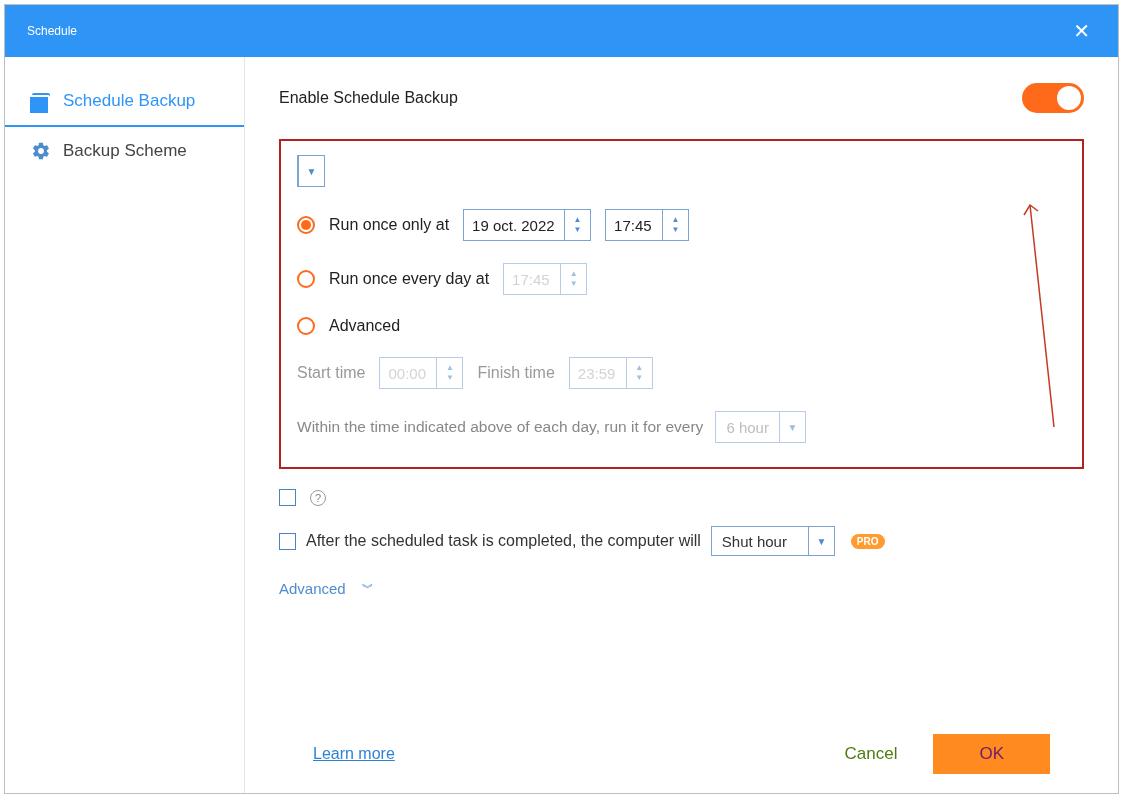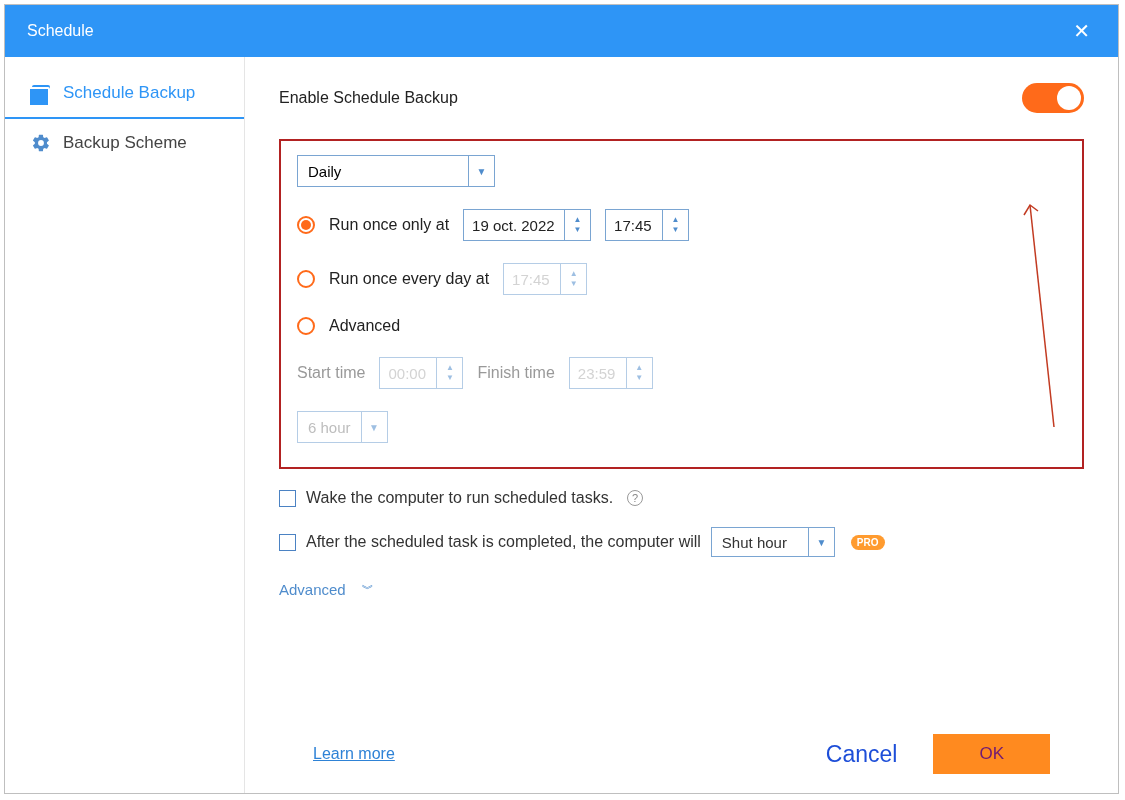--- a/index.html
+++ b/index.html
@@ -8,28 +8,28 @@
   .dialog {
     width: 1115px; height: 790px; margin: 4px; border: 1px solid #bfbfbf;
     display: flex; flex-direction: column; background: #fff;
   }
 
   
   .titlebar {
     height: 52px; background: #2e95f6; display: flex; align-items: center;
     justify-content: space-between; padding: 0 22px; color: #fff;
   }
-  .titlebar .title { font-size: 16px; }
+  .titlebar .title { font-size: 12px; }
   .close-x { font-size: 20px; cursor: pointer; padding: 6px; }
 
   
   .body { flex: 1; display: flex; }
 
   .sidebar {
-    width: 240px; border-right: 1px solid #e5e5e5; padding-top: 12px;
+    width: 240px; border-right: 1px solid #e5e5e5; padding-top: 20px;
   }
   .nav-item {
     display: flex; align-items: center; gap: 12px; padding: 14px 26px;
     font-size: 17px; color: #444; cursor: pointer;
   }
   .nav-item.active { color: #2e95f6; border-bottom: 2px solid #2e95f6; }
   .nav-item .icn { width: 20px; height: 20px; display: flex; align-items: center; justify-content: center; }
   .ico-calendar {
     width: 18px; height: 16px; background: #2e95f6; border-radius: 2px; position: relative;
   }
@@ -127,21 +127,21 @@
   }
   .chev-dbl { font-size: 12px; color: #4f8ccc; }
 
   
   .footer {
     height: 78px; border-top: 0; padding: 0 34px;
     display: flex; align-items: center; justify-content: space-between;
   }
   .learn-more { color: #2e82d6; font-size: 16px; text-decoration: underline; cursor: pointer; }
   .footer-right { display: flex; align-items: center; gap: 26px; }
-  .btn-cancel { font-size: 23px; color: #1d4ed8; cursor: pointer; padding: 8px 10px; }
+  .btn-cancel { font-size: 17px; color: #4d7c0f; cursor: pointer; padding: 8px 10px; }
   .btn-ok {
     background: #ff8a1f; color: #701a75; font-size: 17px;
     padding: 10px 46px; cursor: pointer; border: none;
   }
 </style>
 </head>
 <body>
 
 <div class="dialog">
 
@@ -177,21 +177,20 @@
       </svg>
 
       <div class="enable-row">
         <span>Enable Schedule Backup</span>
         <div class="toggle"></div>
       </div>
 
       <div class="annot-box">
 
         <div class="dropdown">
-          <div class="dd-val">Daily</div>
           <div class="dd-btn">▼</div>
         </div>
 
         
         <div class="opt-row">
           <div class="radio checked">
               <div class="dot"></div>
             </div>
           <span>Run once only at</span>
           <div class="date-spin">
@@ -242,31 +241,31 @@
           <div class="spin disabled">
             <input value="23:59" style="">
             <div class="sp-btns">
                 <span>▲</span>
                 <span>▼</span>
               </div>
           </div>
         </div>
 
         <div class="within-row">
+          <span>Within the time indicated above of each day, run it for every</span>
           <div class="dropdown small disabled">
             <div class="dd-val">6 hour</div>
             <div class="dd-btn">▼</div>
           </div>
         </div>
 
       </div>
 
       <div class="chk-row">
         <div class="chk"></div>
-        <span>Wake the computer to run scheduled tasks.</span>
         <span class="help-q">?</span>
       </div>
 
       <div class="chk-row">
         <div class="chk"></div>
         <span>After the scheduled task is completed, the computer will</span>
         <div class="dropdown small" style="height:30px">
           <div class="dd-val" style="min-width:96px">Shut hour</div>
           <div class="dd-btn">▼</div>
         </div>

